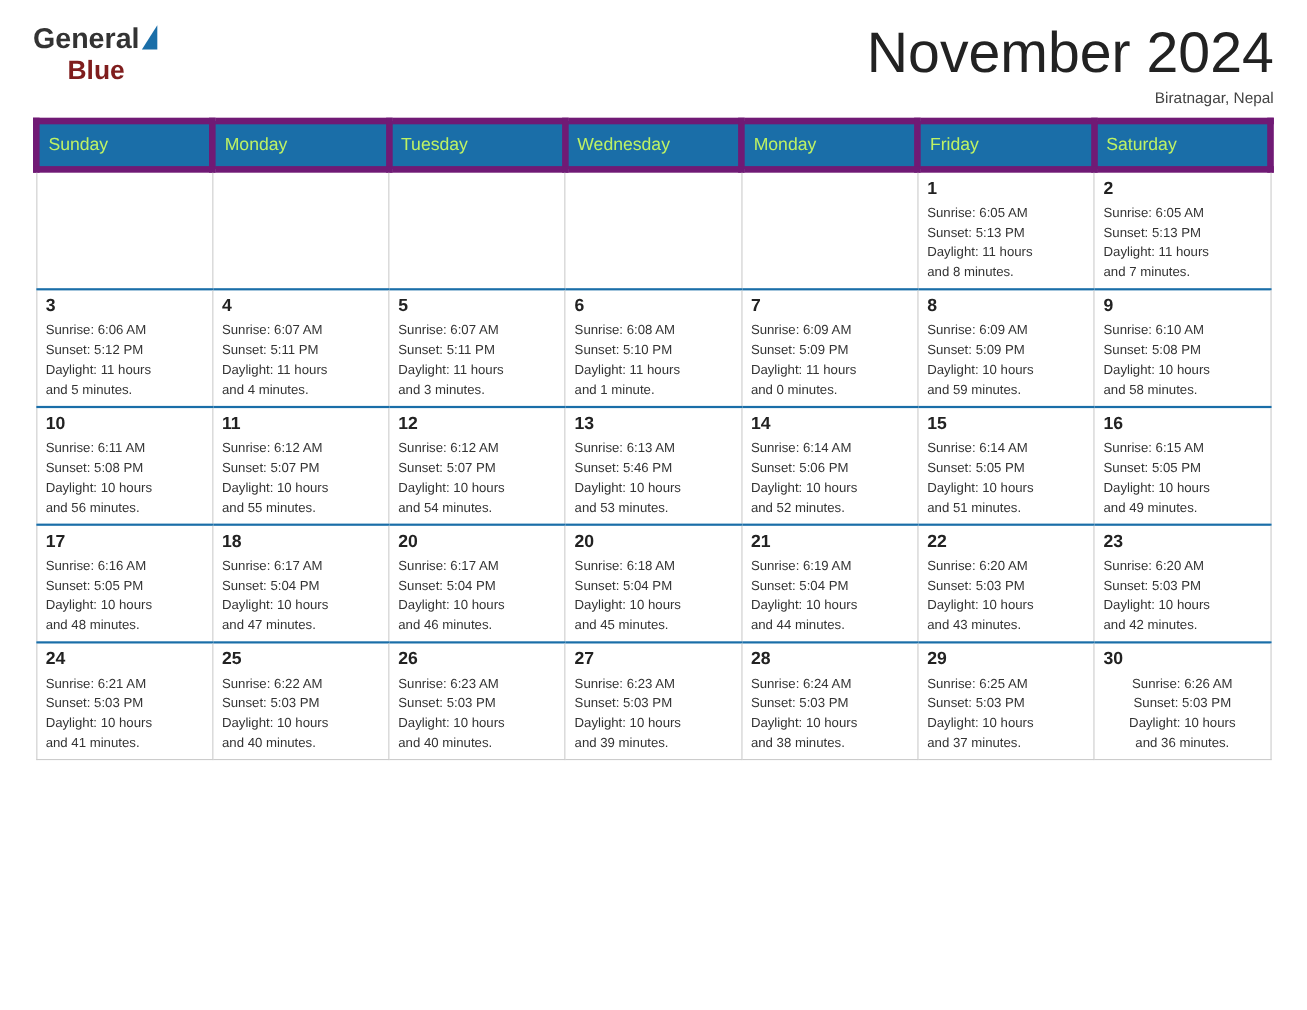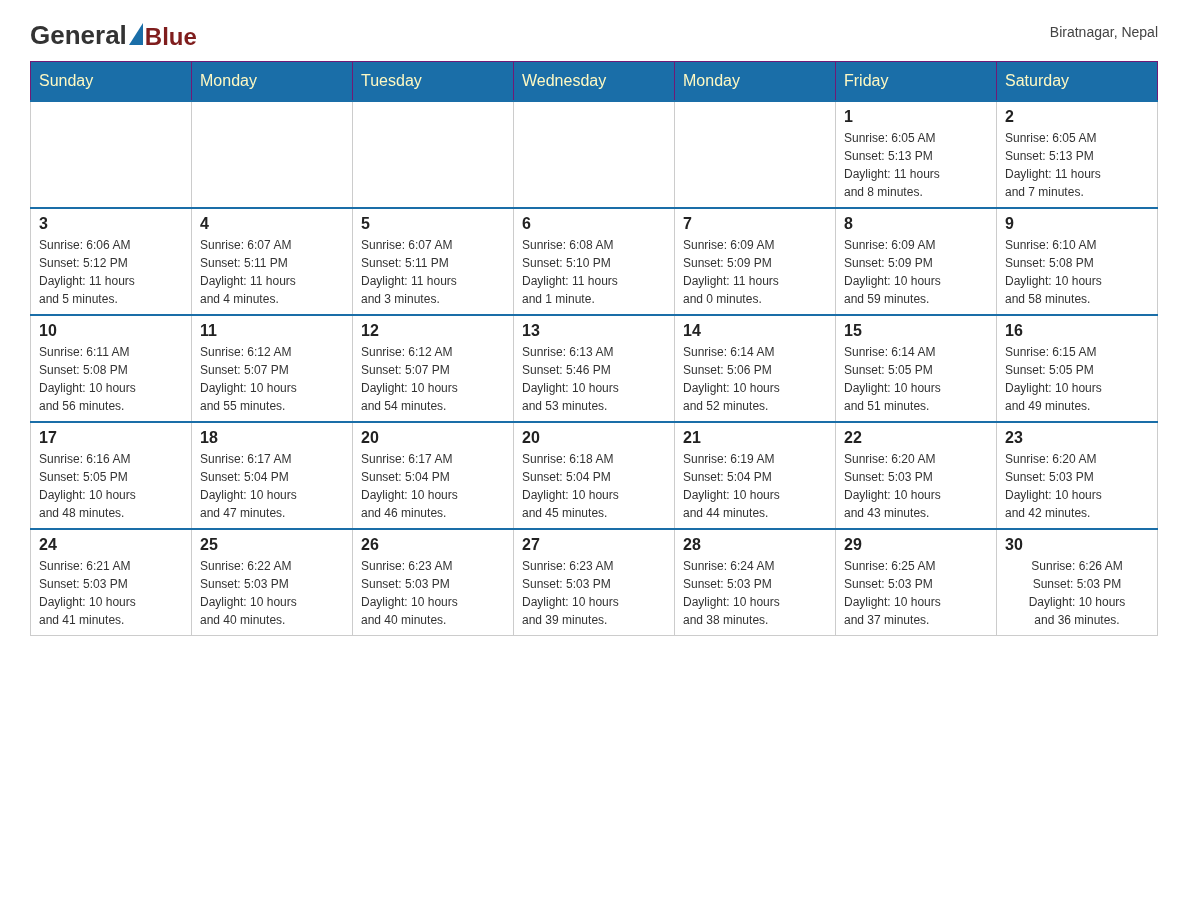--- a/index.html
+++ b/index.html
@@ -12,22 +12,22 @@
       min-height: 918px;
     }
     .header {
       display: flex;
       justify-content: space-between;
       align-items: flex-start;
       margin-bottom: 10px;
     }
     .logo {
       display: flex;
-      flex-direction: row;
-      align-items: flex-end;
+      flex-direction: column;
+      align-items: center;
     }
     .logo-top {
       display: flex;
       align-items: center;
     }
     .logo-general {
       font-size: 26px;
       font-weight: bold;
       color: #333;
     }
@@ -59,26 +59,26 @@
       color: #444;
       margin-top: 4px;
     }
     .calendar {
       width: 100%;
       border-collapse: collapse;
       margin-top: 8px;
     }
     .calendar th {
       background-color: #1a6ea8;
-      color: #fef9c3;
+      color: #bef264;
       padding: 10px 8px;
       font-size: 16px;
       font-weight: normal;
       text-align: left;
-      border: 1px solid #701a75;
+      border: 6px solid #701a75;
     }
     .calendar td {
       vertical-align: top;
       padding: 6px 8px;
       border: 1px solid #ccc;
       width: 14.28%;
       min-height: 110px;
       background: #fff;
       font-size: 13px;
       color: #333;
@@ -107,20 +107,21 @@
 
 <div class="header">
   <div class="logo">
     <div class="logo-top">
       <span class="logo-general">General</span>
       <div class="logo-triangle"></div>
     </div>
     <div class="logo-bottom">Blue</div>
   </div>
   <div class="title-block">
+    <div class="month-title">November 2024</div>
     <div class="location">Biratnagar, Nepal</div>
   </div>
 </div>
 
 <table class="calendar">
   <thead>
     <tr>
       <th>Sunday</th>
       <th>Monday</th>
       <th>Tuesday</th>

